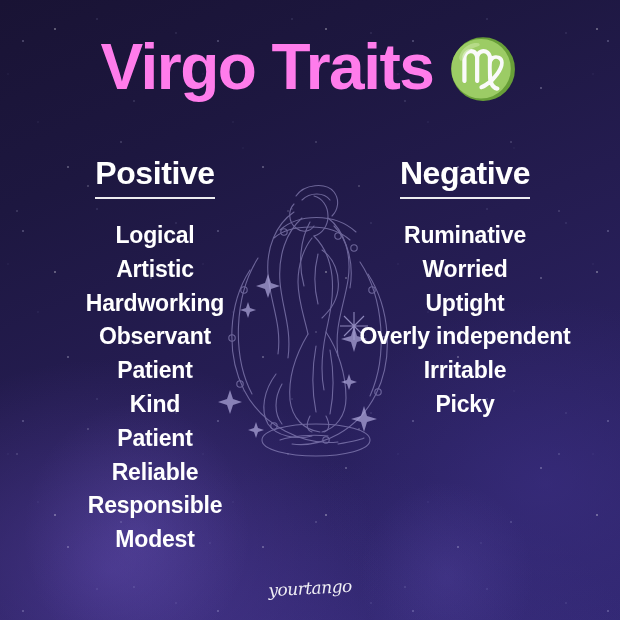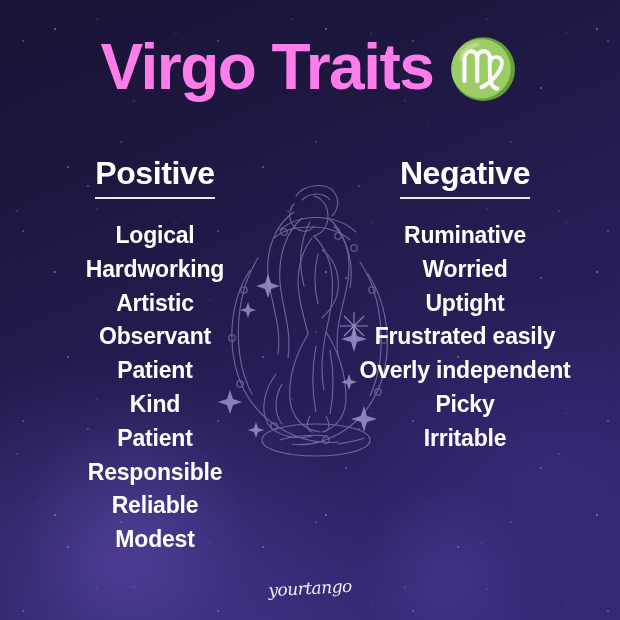--- a/index.html
+++ b/index.html
@@ -253,42 +253,41 @@
       </g>
     </svg>
   </div>
 
   <div class="columns">
 
     <div class="column">
       <div class="col-heading">Positive</div>
       <ul class="trait-list">
         <li class="trait-item">Logical</li>
+        <li class="trait-item">Artistic</li>
         <li class="trait-item">Hardworking</li>
-        <li class="trait-item">Artistic</li>
         <li class="trait-item">Observant</li>
         <li class="trait-item">Patient</li>
         <li class="trait-item">Kind</li>
         <li class="trait-item">Patient</li>
+        <li class="trait-item">Reliable</li>
         <li class="trait-item">Responsible</li>
-        <li class="trait-item">Reliable</li>
         <li class="trait-item">Modest</li>
       </ul>
     </div>
 
     <div class="column">
       <div class="col-heading">Negative</div>
       <ul class="trait-list">
         <li class="trait-item">Ruminative</li>
         <li class="trait-item">Worried</li>
         <li class="trait-item">Uptight</li>
-        <li class="trait-item">Frustrated easily</li>
         <li class="trait-item">Overly independent</li>
+        <li class="trait-item">Irritable</li>
         <li class="trait-item">Picky</li>
-        <li class="trait-item">Irritable</li>
       </ul>
     </div>
 
   </div>
 
   <div class="watermark">yourtango</div>
 
 </div>
 
 </body></html>

